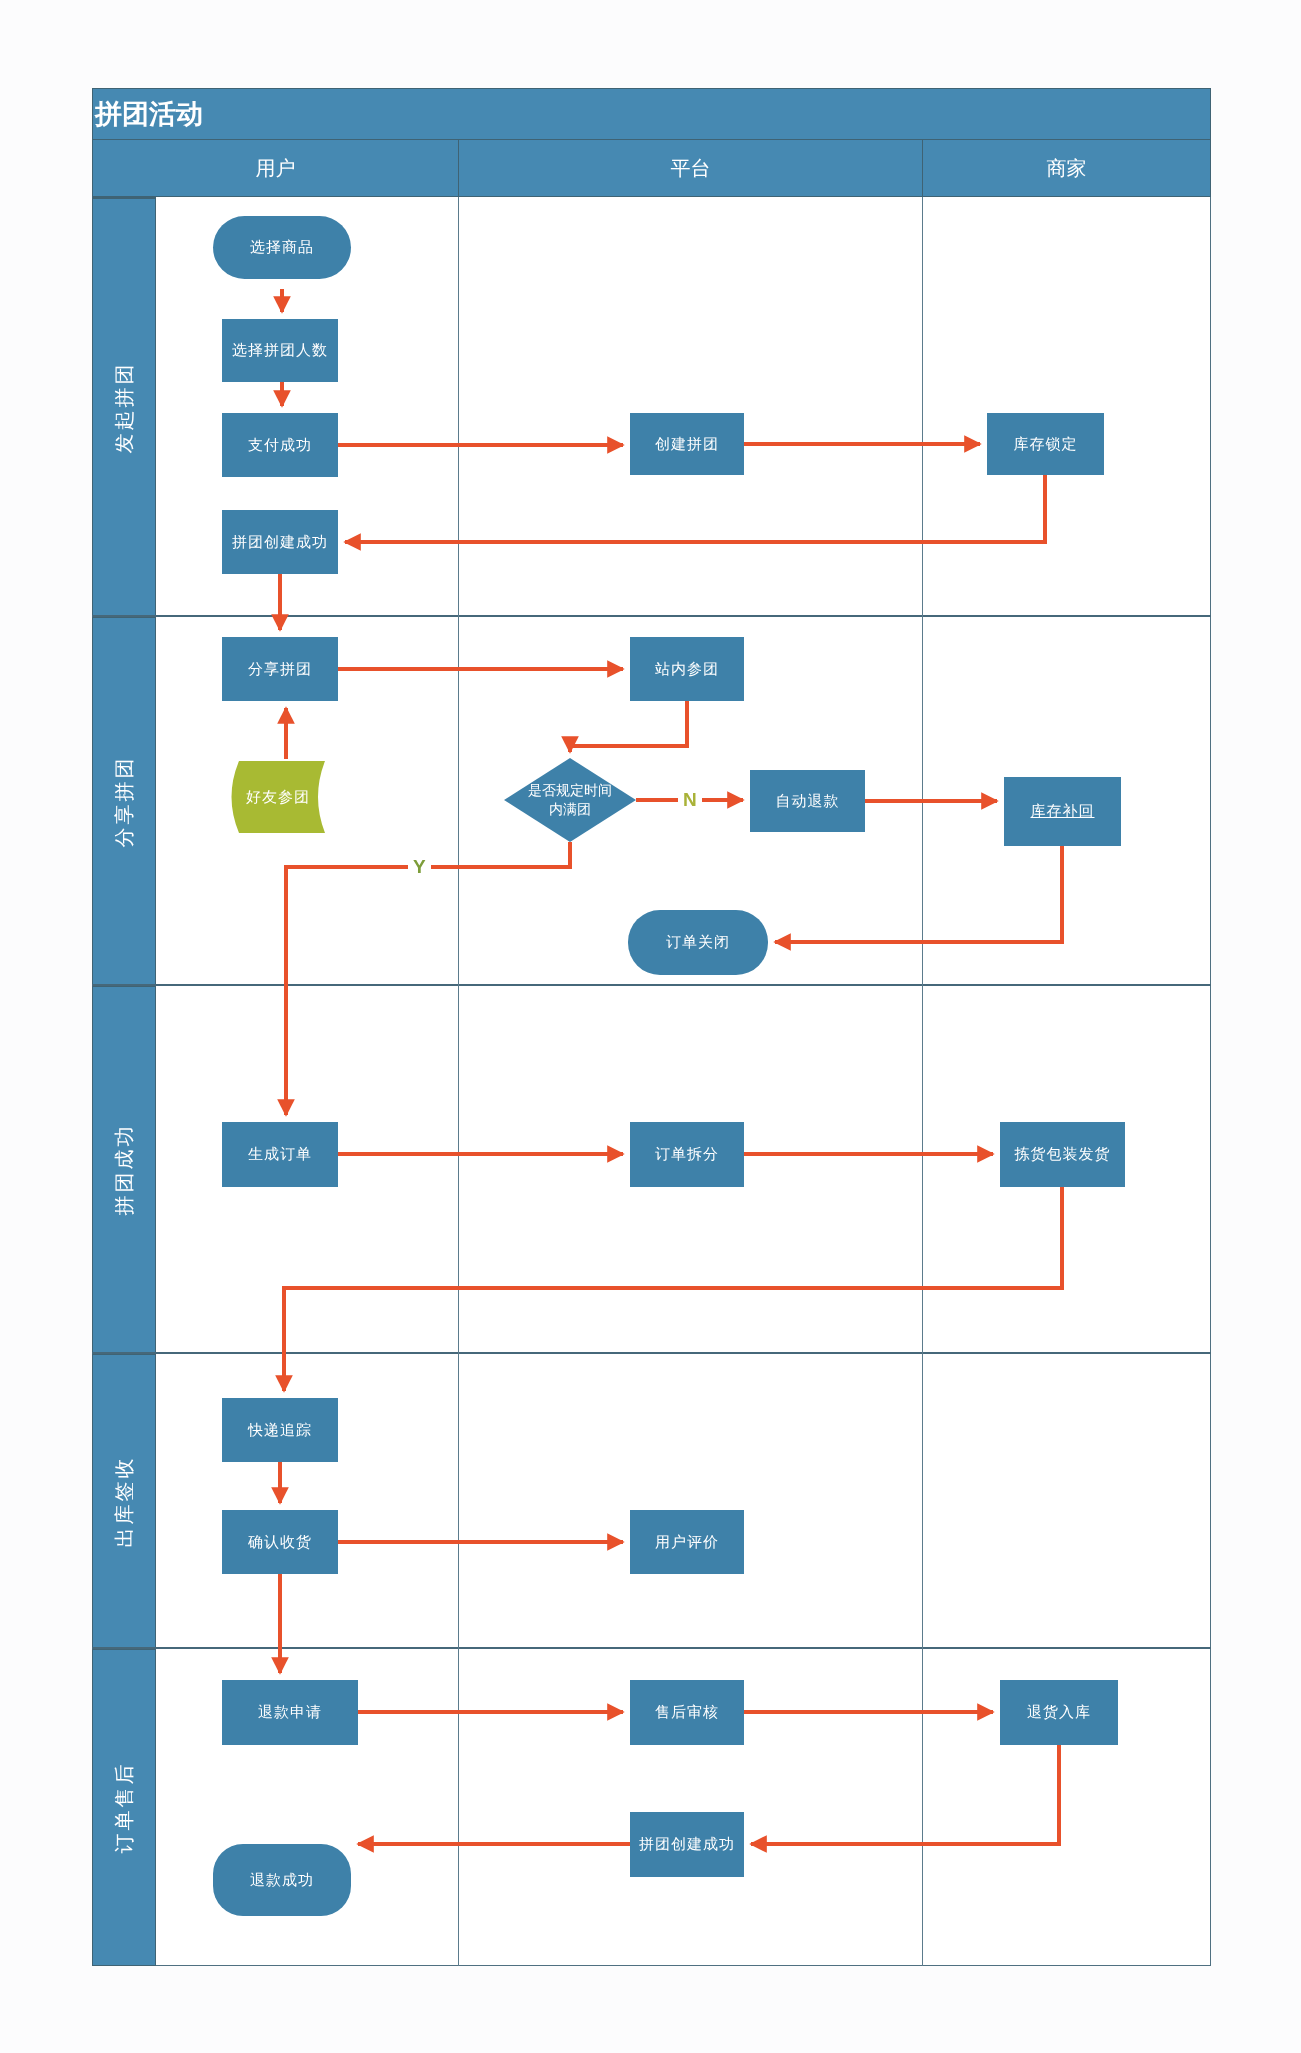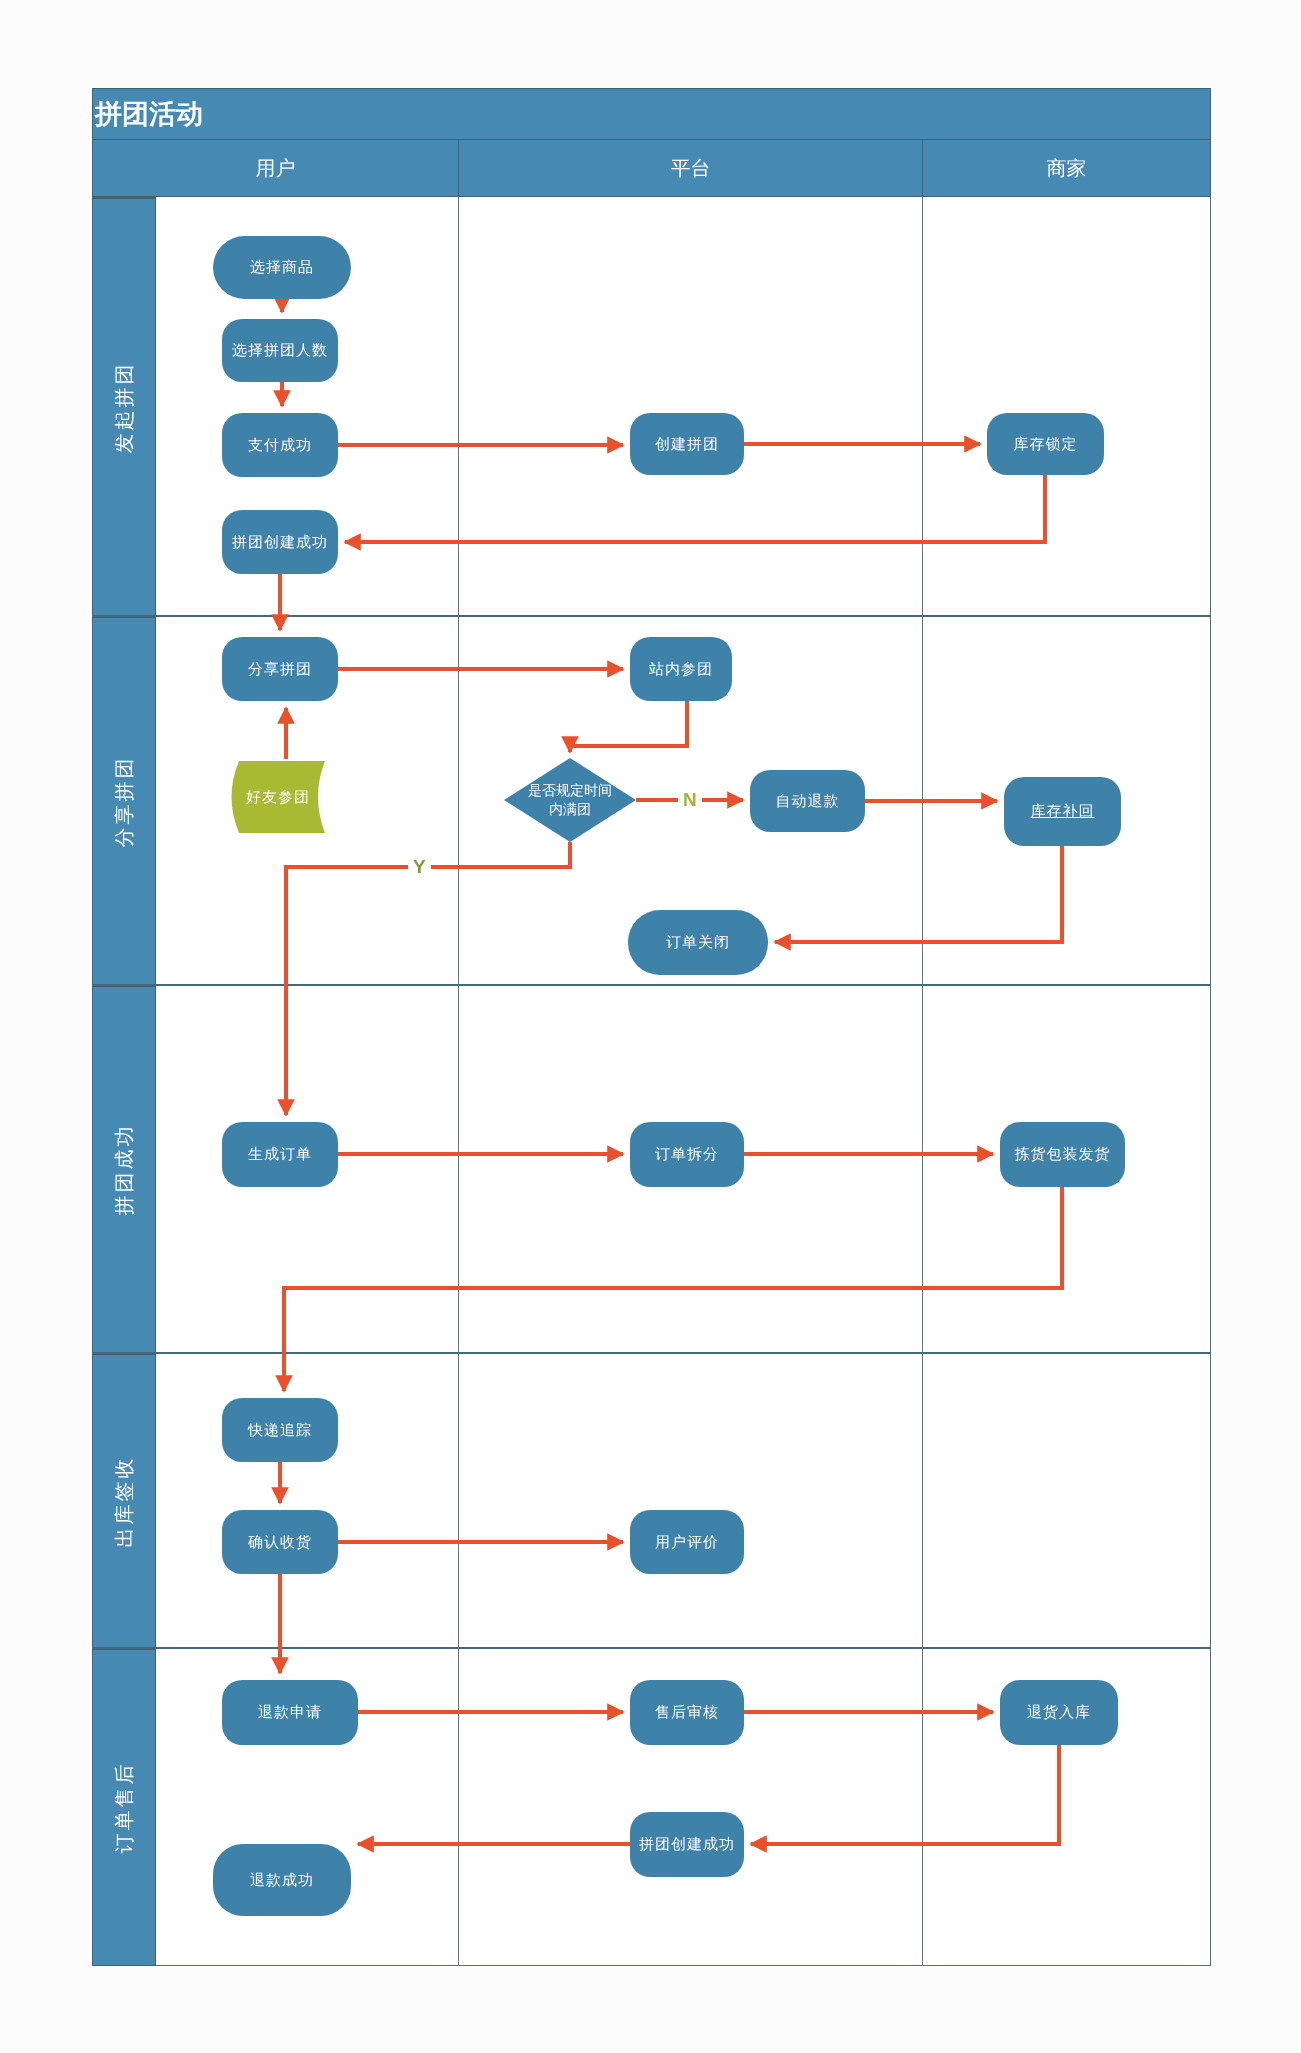--- a/index.html
+++ b/index.html
@@ -45,21 +45,21 @@
     position:absolute;top:197px;height:1769px;width:1px;
     background:#5b7b8c;z-index:1;
   }
   .edges{position:absolute;left:0;top:0;z-index:2;}
   .edges polyline{fill:none;stroke:var(--arrow-orange);stroke-width:4;}
   .edges .ah-fill{fill:var(--arrow-orange);}
   .node{
     position:absolute;z-index:3;background:var(--node-blue);
     color:#fff;font-size:15px;letter-spacing:1px;
     display:flex;align-items:center;justify-content:center;
-    text-align:center;box-sizing:border-box;border-radius:20px;
+    text-align:center;box-sizing:border-box;
   }
   .node.stadium{border-radius:32px;}
   .node.diamond{
     background:var(--node-blue);
     clip-path:polygon(50% 0,100% 50%,50% 100%,0 50%);
     font-size:14px;letter-spacing:0;
   }
   .node.diamond span{display:block;width:86px;line-height:1.35;}
   .node.green-shape{background:transparent;}
   .node.green-shape svg{position:absolute;left:0;top:0;}
@@ -141,21 +141,21 @@
   <polyline points="280,1574 280,1673" marker-end="url(#ah)"></polyline>
   <polyline points="338,1712 623,1712" marker-end="url(#ah)"></polyline>
   <polyline points="744,1712 993,1712" marker-end="url(#ah)"></polyline>
   <polyline points="1059,1745 1059,1844 751,1844" marker-end="url(#ah)"></polyline>
   <polyline points="630,1844 358,1844" marker-end="url(#ah)"></polyline>
 </svg>
 
 <span class="edge-label yes" style="left:408px;top:857px;">Y</span>
 <span class="edge-label no" style="left:678px;top:790px;">N</span>
 
-<div class="node stadium" style="left:213px;top:236px;width:138px;height:63px;">
+<div class="node stadium" style="left:213px;top:216px;width:138px;height:63px;">
     <span>选择商品</span>
   </div>
 <div class="node" style="left:222px;top:319px;width:116px;height:63px;">
     <span>选择拼团人数</span>
   </div>
 <div class="node" style="left:222px;top:413px;width:116px;height:64px;">
     <span>支付成功</span>
   </div>
 <div class="node" style="left:630px;top:413px;width:114px;height:62px;">
     <span>创建拼团</span>
@@ -163,21 +163,21 @@
 <div class="node" style="left:987px;top:413px;width:117px;height:62px;">
     <span>库存锁定</span>
   </div>
 <div class="node" style="left:222px;top:510px;width:116px;height:64px;">
     <span>拼团创建成功</span>
   </div>
 
 <div class="node" style="left:222px;top:637px;width:116px;height:64px;">
     <span>分享拼团</span>
   </div>
-<div class="node" style="left:630px;top:637px;width:102px;height:64px;">
+<div class="node" style="left:630px;top:637px;width:114px;height:64px;">
     <span>站内参团</span>
   </div>
 
 <div class="node green-shape" style="left:219px;top:761px;width:118px;height:72px;">
   <svg width="118" height="72" viewBox="0 0 118 72">
     <path d="M20,0 L106,0 Q92,36 106,72 L20,72 Q5,36 20,0 Z" fill="var(--shape-green)"></path>
   </svg>
   <span>好友参团</span>
 </div>
 

